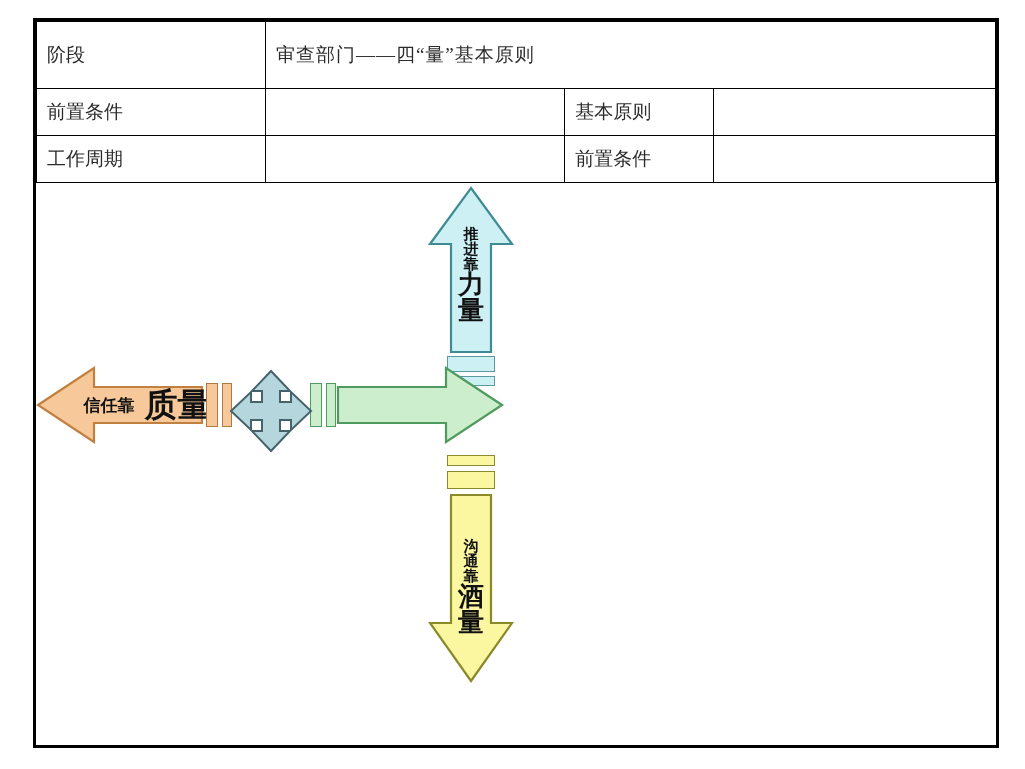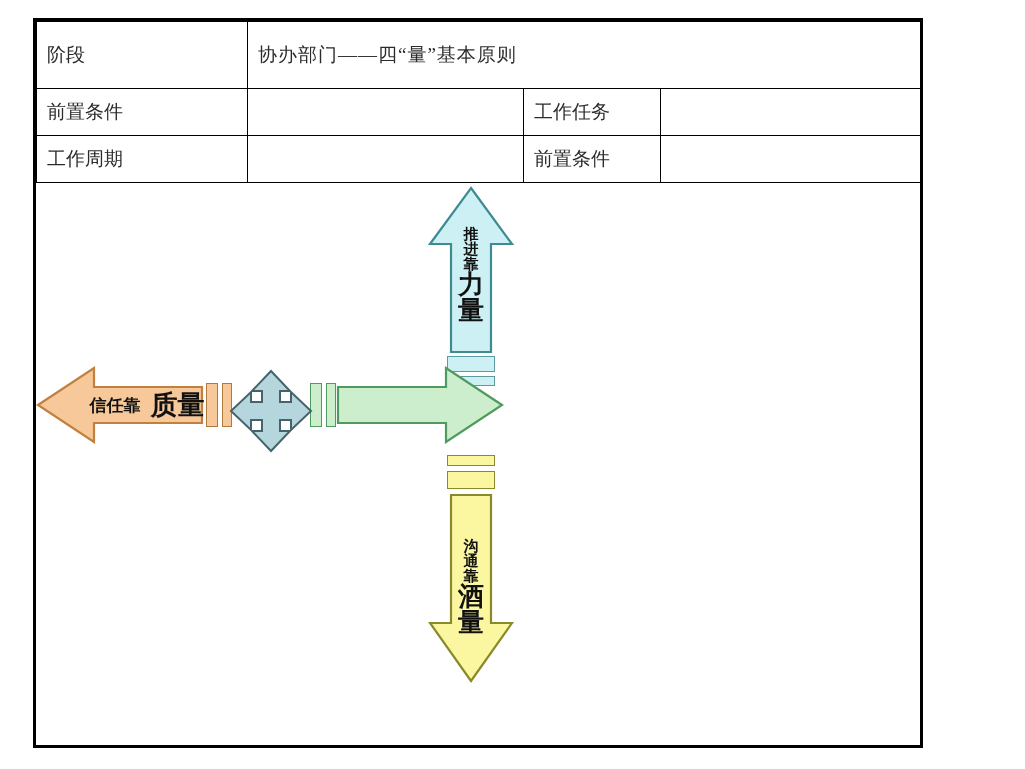--- a/index.html
+++ b/index.html
@@ -13,21 +13,21 @@
     font-family: "Liberation Serif", "DejaVu Serif", serif;
     overflow: hidden;
     position: relative;
   }
 
   
   #slide-frame {
     position: absolute;
     left: 33px;
     top: 18px;
-    width: 890px;
+    width: 966px;
     height: 730px;
     border: 3px solid #000000;
     box-sizing: border-box;
     background: #ffffff;
   }
 
   
   #header-table {
     width: 100%;
     border-collapse: collapse;
@@ -77,21 +77,21 @@
     display: flex;
     flex-direction: column;
     align-items: center;
     line-height: 1.0;
   }
   .vtext .small { font-size: 15px; letter-spacing: 0; }
   .vtext .big   { font-size: 26px; }
 
   
   .htext .small { font-size: 17px; }
-  .htext .big   { font-size: 27px; margin-left: 10px; }
+  .htext .big   { font-size: 33px; margin-left: 10px; }
 
   
   .bar {
     position: absolute;
     border: 1.5px solid #8a8a52;
     box-sizing: border-box;
   }
   .bar.cyan   { border-color: #5a9aa0; background: #cdf0f4; }
   .bar.yellow { border-color: #8a8a2a; background: #fbf6a0; }
   .bar.orange { border-color: #b07a3e; background: #f7c99a; }
@@ -105,26 +105,26 @@
   <table id="header-table">
     <colgroup>
       <col style="width:211px">
       <col style="width:276px">
       <col style="width:137px">
       <col style="width:260px">
     </colgroup>
     <tbody>
       <tr class="row-stage">
         <td class="lbl">阶段</td>
-        <td class="title-cell" colspan="3">协办部门——四“量”基本原则</td>
+        <td class="title-cell" colspan="3">审查部门——四“量”基本原则</td>
       </tr>
       <tr>
         <td class="lbl">前置条件</td>
         <td class="lbl"></td>
-        <td class="lbl">工作任务</td>
+        <td class="lbl">基本原则</td>
         <td class="lbl"></td>
       </tr>
       <tr>
         <td class="lbl">工作周期</td>
         <td class="lbl"></td>
         <td class="lbl">前置条件</td>
         <td class="lbl"></td>
       </tr>
     </tbody>
   </table>

